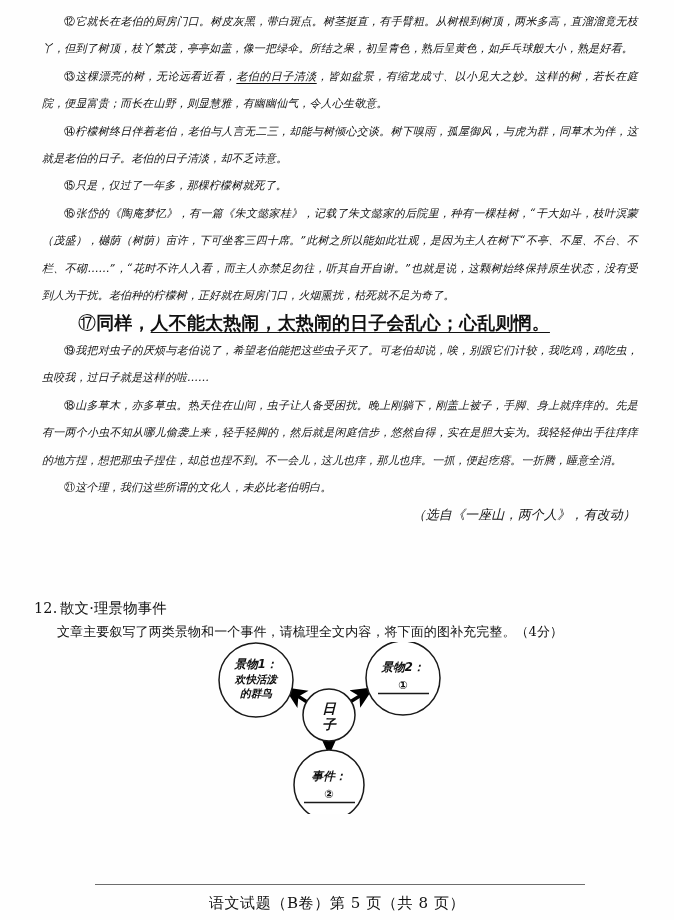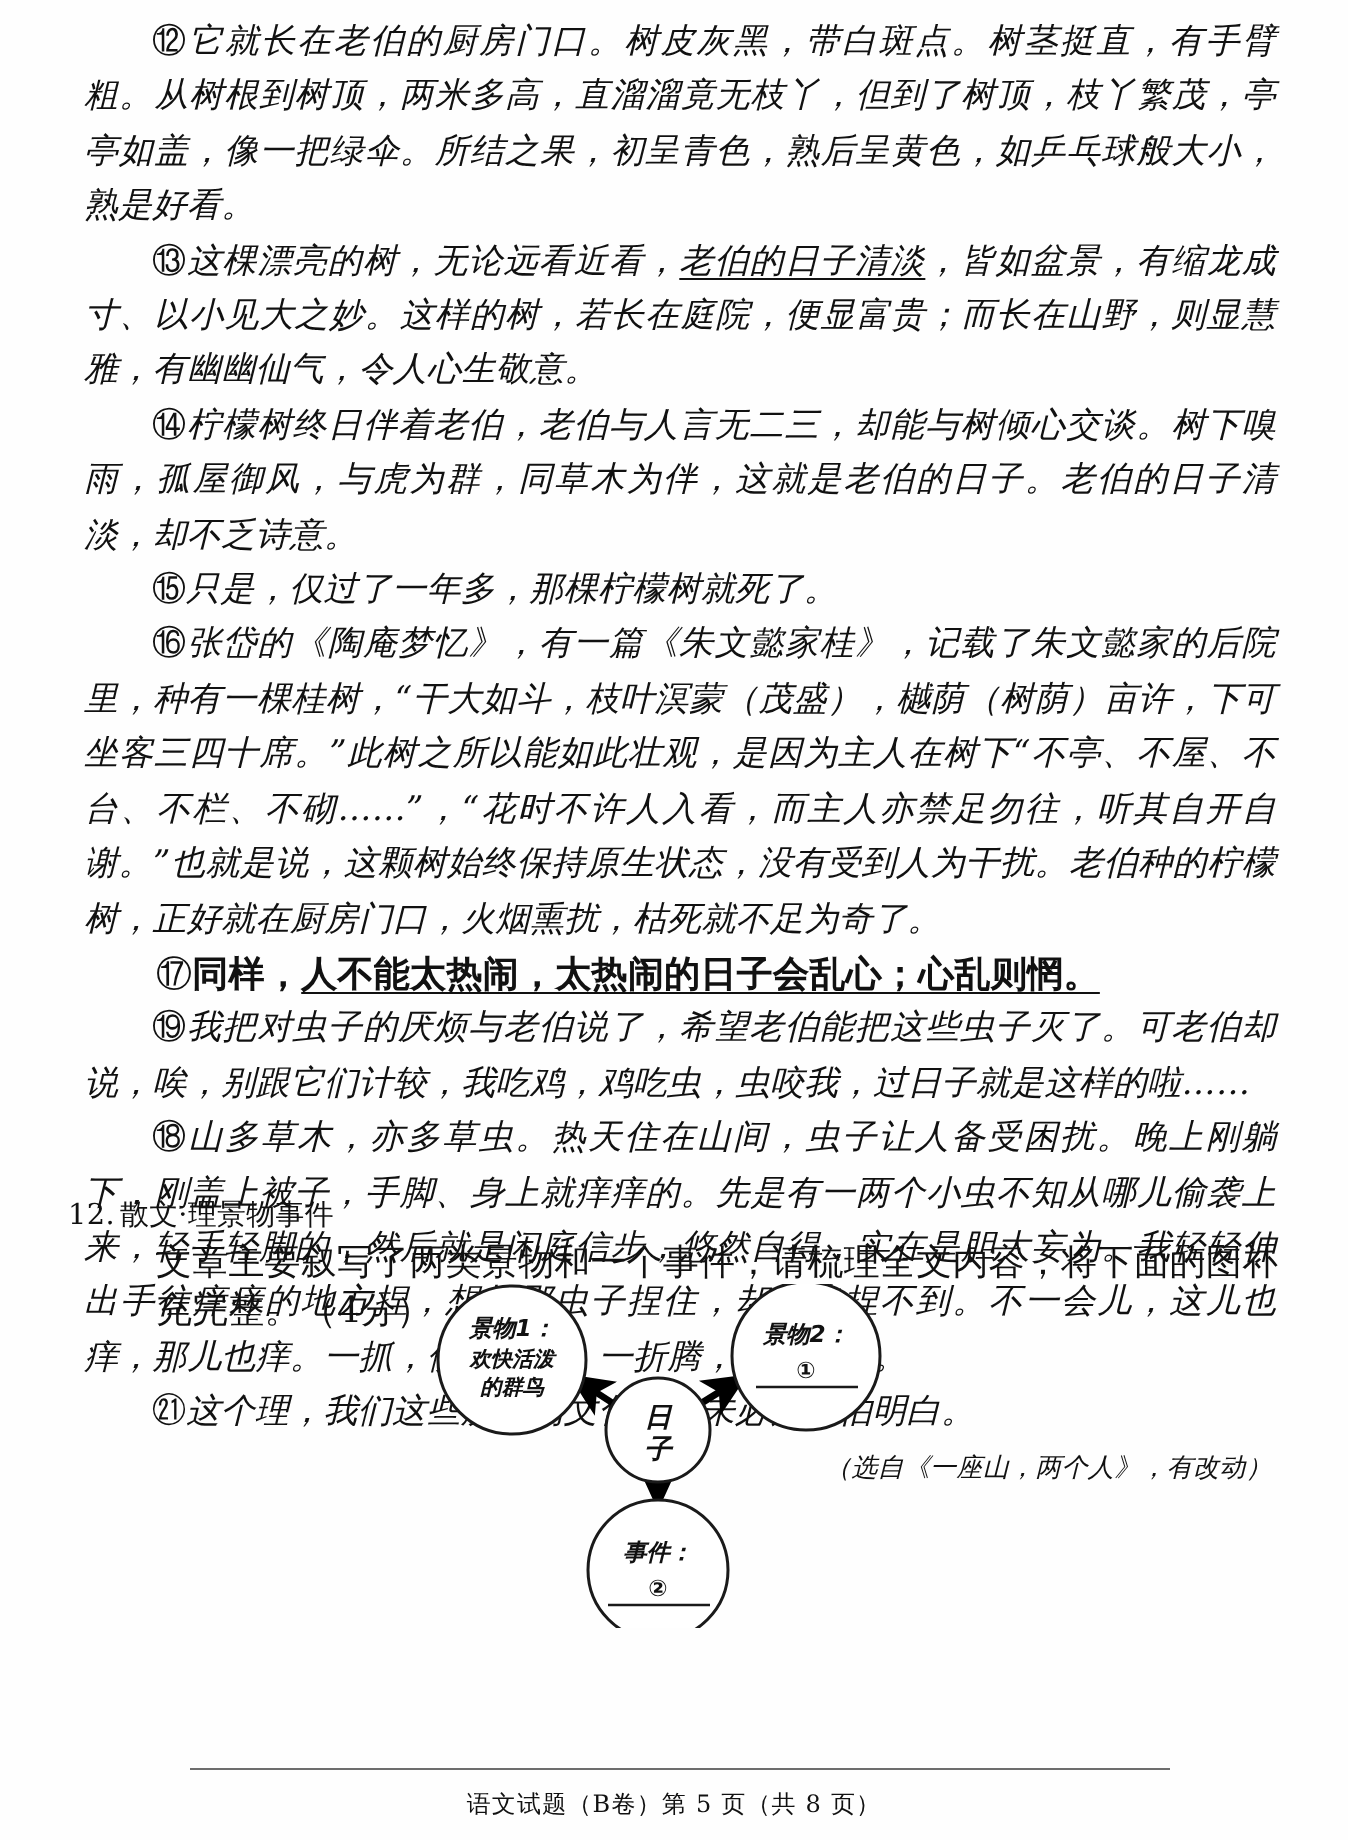--- a/index.html
+++ b/index.html
@@ -25,21 +25,21 @@
   }
 
   
   .passage {
     position: absolute;
     left: 42px;
     top: 8px;
     width: 596px;
   }
   .para {
-    font-size: 17px;
+    font-size: 11px;
     line-height: 27.4px;
     text-align: justify;
     text-justify: inter-ideograph;
     text-indent: 2em;
     margin: 0 0 0 0;
     letter-spacing: 0.15px;
     font-family: "DejaVu Serif", "Liberation Serif", serif;
     font-style: italic;
     font-weight: 500;
   }
@@ -78,23 +78,23 @@
     font-size: 14.4px;
     line-height: 23px;
     font-family: "DejaVu Serif", "Liberation Serif", serif;
     letter-spacing: 0.2px;
   }
   .q-num {
     display: inline-block;
     width: 26px;
   }
   .q-sub {
-    font-size: 18px;
+    font-size: 13px;
     line-height: 24px;
-    margin-left: 44px;
+    margin-left: 23px;
     letter-spacing: 0.1px;
     font-family: "DejaVu Serif", "Liberation Serif", serif;
   }
   .q-quote {
     font-size: 14.2px;
     line-height: 24px;
     margin-left: 36px;
     font-style: italic;
     font-weight: 500;
     letter-spacing: 0.1px;
@@ -153,21 +153,21 @@
     width: 490px;
     height: 1px;
     background: #6d6d6d;
   }
   .footer-text {
     position: absolute;
     left: 0;
     top: 894px;
     width: 674px;
     text-align: center;
-    font-size: 12px;
+    font-size: 15px;
     letter-spacing: 0.6px;
     font-family: "DejaVu Serif", "Liberation Serif", serif;
   }
 </style>
 </head>
 <body>
 
 <div class="page">
 
   <div class="passage">

